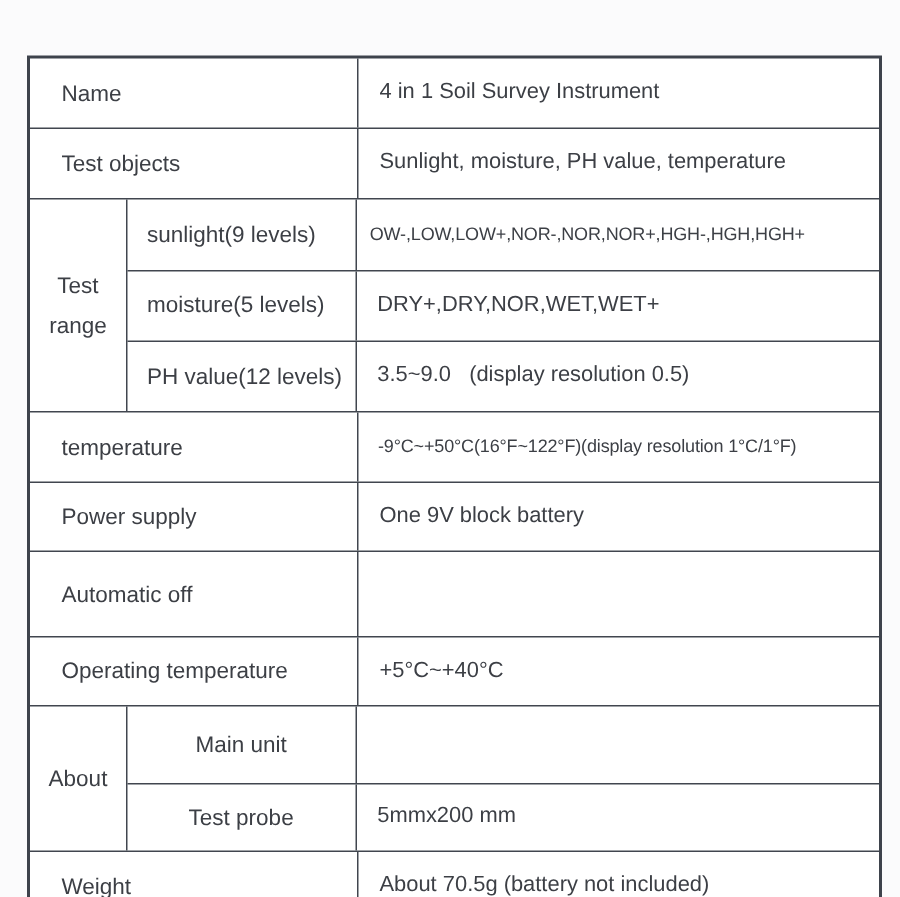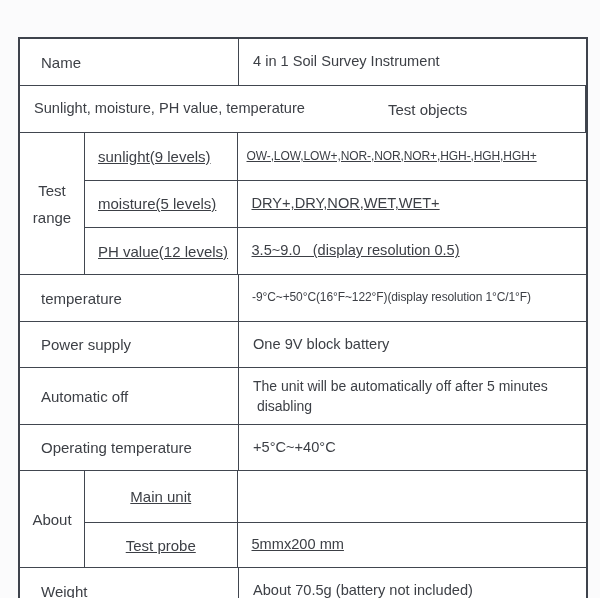--- a/index.html
+++ b/index.html
@@ -56,21 +56,20 @@
     justify-content:center;
     text-align:center;
     font-size:15px;
     line-height:1.8;
     padding:0 11px;
   }
   .subcol{
     flex:1;
     display:flex;
     flex-direction:column;
-    text-decoration:underline;
   }
   .subrow{
     display:flex;
     box-sizing:border-box;
     border-top:1.5px solid #41464f;
   }
   .subrow:first-child{border-top:none;}
   .slabel{
     width:152.5px;
     min-width:152.5px;
@@ -90,22 +89,22 @@
 <body>
 
 <div class="spec-table">
 
   <div class="row" style="height:46px">
     <div class="cell label">Name</div>
     <div class="cell value">4 in 1 Soil Survey Instrument</div>
   </div>
 
   <div class="row" style="height:47px">
+    <div class="cell label">Test objects</div>
     <div class="cell value">Sunlight, moisture, PH value, temperature</div>
-    <div class="cell label">Test objects</div>
   </div>
 
   <div class="row" style="height:142px">
     <div class="cell glabel">Test range</div>
     <div class="subcol">
       <div class="subrow" style="height:46.5px">
         <div class="cell slabel">sunlight(9 levels)</div>
         <div class="cell value condensed">OW-,LOW,LOW+,NOR-,NOR,NOR+,HGH-,HGH,HGH+</div>
       </div>
       <div class="subrow" style="height:47.5px">
@@ -124,22 +123,20 @@
     <div class="cell value condensed" style="padding-left:13px">-9°C~+50°C(16°F~122°F)(display resolution 1°C/1°F)</div>
   </div>
 
   <div class="row" style="height:46px">
     <div class="cell label">Power supply</div>
     <div class="cell value">One 9V block battery</div>
   </div>
 
   <div class="row" style="height:57px">
     <div class="cell label">Automatic off</div>
-    <div class="cell value mid">The unit will be automatically off after 5 minutes
- disabling</div>
   </div>
 
   <div class="row" style="height:46px">
     <div class="cell label">Operating temperature</div>
     <div class="cell value">+5°C~+40°C</div>
   </div>
 
   <div class="row" style="height:97px">
     <div class="cell glabel">About</div>
     <div class="subcol">

